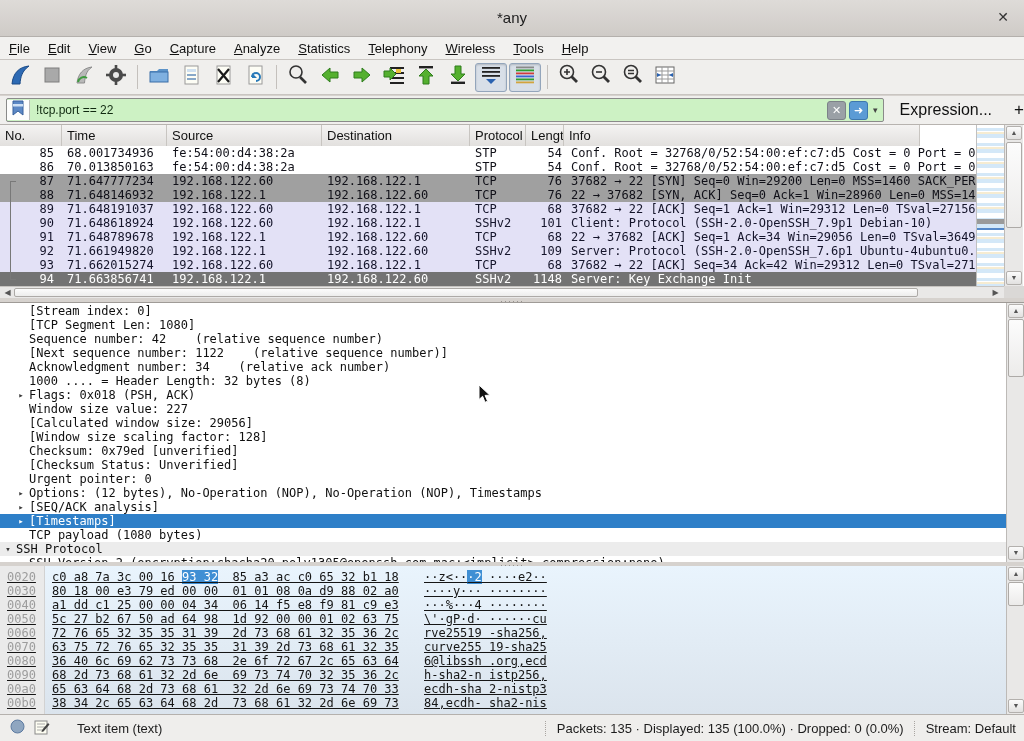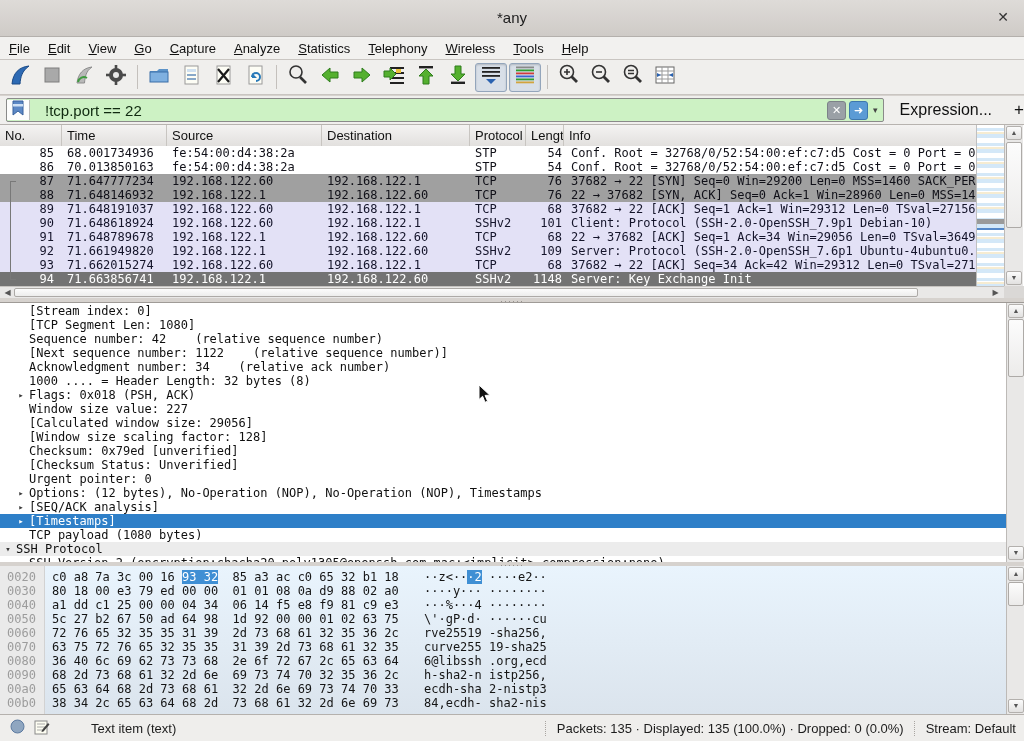--- a/index.html
+++ b/index.html
@@ -27,31 +27,31 @@
   .tbtn.pressed{background:#d8dfe8;border:1px solid #93a5bb;box-shadow:inset 0 1px 2px rgba(0,0,0,.18);width:30px;height:27px;}
   .tsep{width:1px;height:24px;background:#c4c0bc;margin:0 5px;}
   
   .filterbar{position:absolute;left:0;top:96px;width:1024px;height:28px;
     background:#f0efed;border-bottom:1px solid #b7b3af;display:flex;align-items:center;}
   .filter-field{position:relative;margin-left:6px;width:882px;height:22px;
     border:1px solid #8a8a8a;border-radius:2px;background:#cdf2c4;display:flex;align-items:center;}
   .filter-bookmark{width:22px;height:20px;background:#fdfdfd;border-right:1px solid #bdbdbd;
     display:flex;align-items:center;justify-content:center;}
   .filter-input{flex:1;height:18px;border:0;outline:none;background:transparent;
-    font-family:"Liberation Sans",sans-serif;font-size:15px;color:#102a10;padding:0 6px;margin-left:9px;}
+    font-family:"Liberation Sans",sans-serif;font-size:12px;color:#102a10;padding:0 6px;}
   .fbtn{width:17px;height:17px;border-radius:3px;color:#fff;font-size:11px;line-height:17px;
     text-align:center;margin-right:3px;flex:none;}
   .fbtn.clear{background:#9aa0a6;border:1px solid #7c8288;}
   .fbtn.apply{background:#5b9bd5;border:1px solid #3e77ad;}
   .fcaret{flex:none;font-size:9px;color:#444;margin:0 5px 0 2px;}
   .expr-label{font-size:16px;color:#111;margin-left:16px;}
   .add-label{font-size:17px;color:#111;margin-left:22px;}
   
   .plist{position:absolute;left:0;top:125px;width:1024px;height:173px;background:#fff;}
-  .phead{position:absolute;left:0;top:0;width:1004px;height:21px;
+  .phead{position:absolute;left:0;top:0;width:920px;height:21px;
     background:linear-gradient(#f4f3f2,#e2e0de);border-bottom:1px solid #b3afab;
     display:grid;grid-template-columns:62px 105px 155px 148px 56px 38px 1fr;font-size:13px;color:#111;}
   .phead .hcell{border-right:1px solid #c8c5c1;padding:3px 0 0 5px;overflow:hidden;white-space:nowrap;}
   .prows{position:absolute;left:0;top:21px;width:1004px;height:140px;overflow:hidden;
     font-family:"DejaVu Sans Mono","Liberation Mono",monospace;font-size:12px;}
   .prow{display:grid;grid-template-columns:62px 105px 155px 148px 56px 38px 1fr;height:14px;line-height:14px;white-space:nowrap;}
   .prow>div{overflow:hidden;}
   .c-no{text-align:right;padding-right:8px;}
   .c-time,.c-src,.c-dst,.c-proto{padding-left:5px;}
   .c-len{text-align:right;padding-right:2px;}
@@ -92,21 +92,21 @@
   .drow.selected{background:#2e7fc8;color:#fff;}
   .drow.selected .exp{color:#fff;}
   .drow.band{background:#ececec;}
   .details .vsb{top:0;bottom:0;left:1006px;}
   
   .hexpane{position:absolute;left:0;top:566px;width:1024px;height:148px;
     background:linear-gradient(#e9f4fd,#dbe4ed);overflow:hidden;}
   .offstrip{position:absolute;left:0;top:0;bottom:0;width:44px;background:#eaeaea;border-right:1px solid #d2d2d2;}
   .hexrows{position:absolute;left:0;top:4px;font-family:"DejaVu Sans Mono","Liberation Mono",monospace;
     font-size:12px;line-height:14px;color:#151515;}
-  .hexrow{height:14px;white-space:pre;display:flex;}
+  .hexrow{height:14px;white-space:pre;display:flex;text-decoration:underline;}
   .hexrow .off{flex:none;width:44px;padding-left:7px;box-sizing:border-box;color:#9c9c9c;}
   .hexrow .hxwrap{flex:none;width:367px;padding-left:8px;box-sizing:border-box;}
   .hexrow .aswrap{flex:none;padding-left:13px;}
   .hl{background:#3f8fd4;color:#fff;}
   .hexpane .vsb{top:0;bottom:0;left:1006px;}
   
   .statusbar{position:absolute;left:0;top:714px;width:1024px;height:27px;background:#efeeec;
     border-top:1px solid #b5b1ad;display:flex;align-items:center;box-sizing:border-box;font-size:13px;color:#1c1c1c;}
   .sb-left{display:flex;align-items:center;margin-left:10px;gap:9px;}
   .sb-right{margin-left:auto;display:flex;align-items:flex-start;}
@@ -479,21 +479,21 @@
 <div class="statusbar">
   <div class="sb-left">
     <span><svg width="15" height="15">
           <circle cx="7.5" cy="7.5" r="6.5" fill="#8fa6c0" stroke="#5c7aa0"></circle>
         </svg></span>
     <span><svg width="16" height="16">
           <rect x="1" y="2" width="12" height="13" fill="#fdfdf2" stroke="#8a8a8a"></rect>
           <path d="M3 5 h8 M3 8 h8 M3 11 h5" stroke="#aaa" stroke-width="1"></path>
           <path d="M8 11 L14 4 L15.5 5.5 L9.5 12.5 L7.5 13 Z" fill="#444"></path>
         </svg></span>
-    <span class="sb-text" style="margin-left:32px;">Text item (text)</span>
+    <span class="sb-text" style="margin-left:18px;">Text item (text)</span>
   </div>
   <div class="sb-right">
     <div class="sb-div"></div>
     <span class="sb-text">Packets: 135 · Displayed: 135 (100.0%) · Dropped: 0 (0.0%)</span>
     <div class="sb-div"></div>
     <span class="sb-text" style="margin-right:8px;">Stream: Default</span>
   </div>
 </div>
 
 <div class="cursor">

